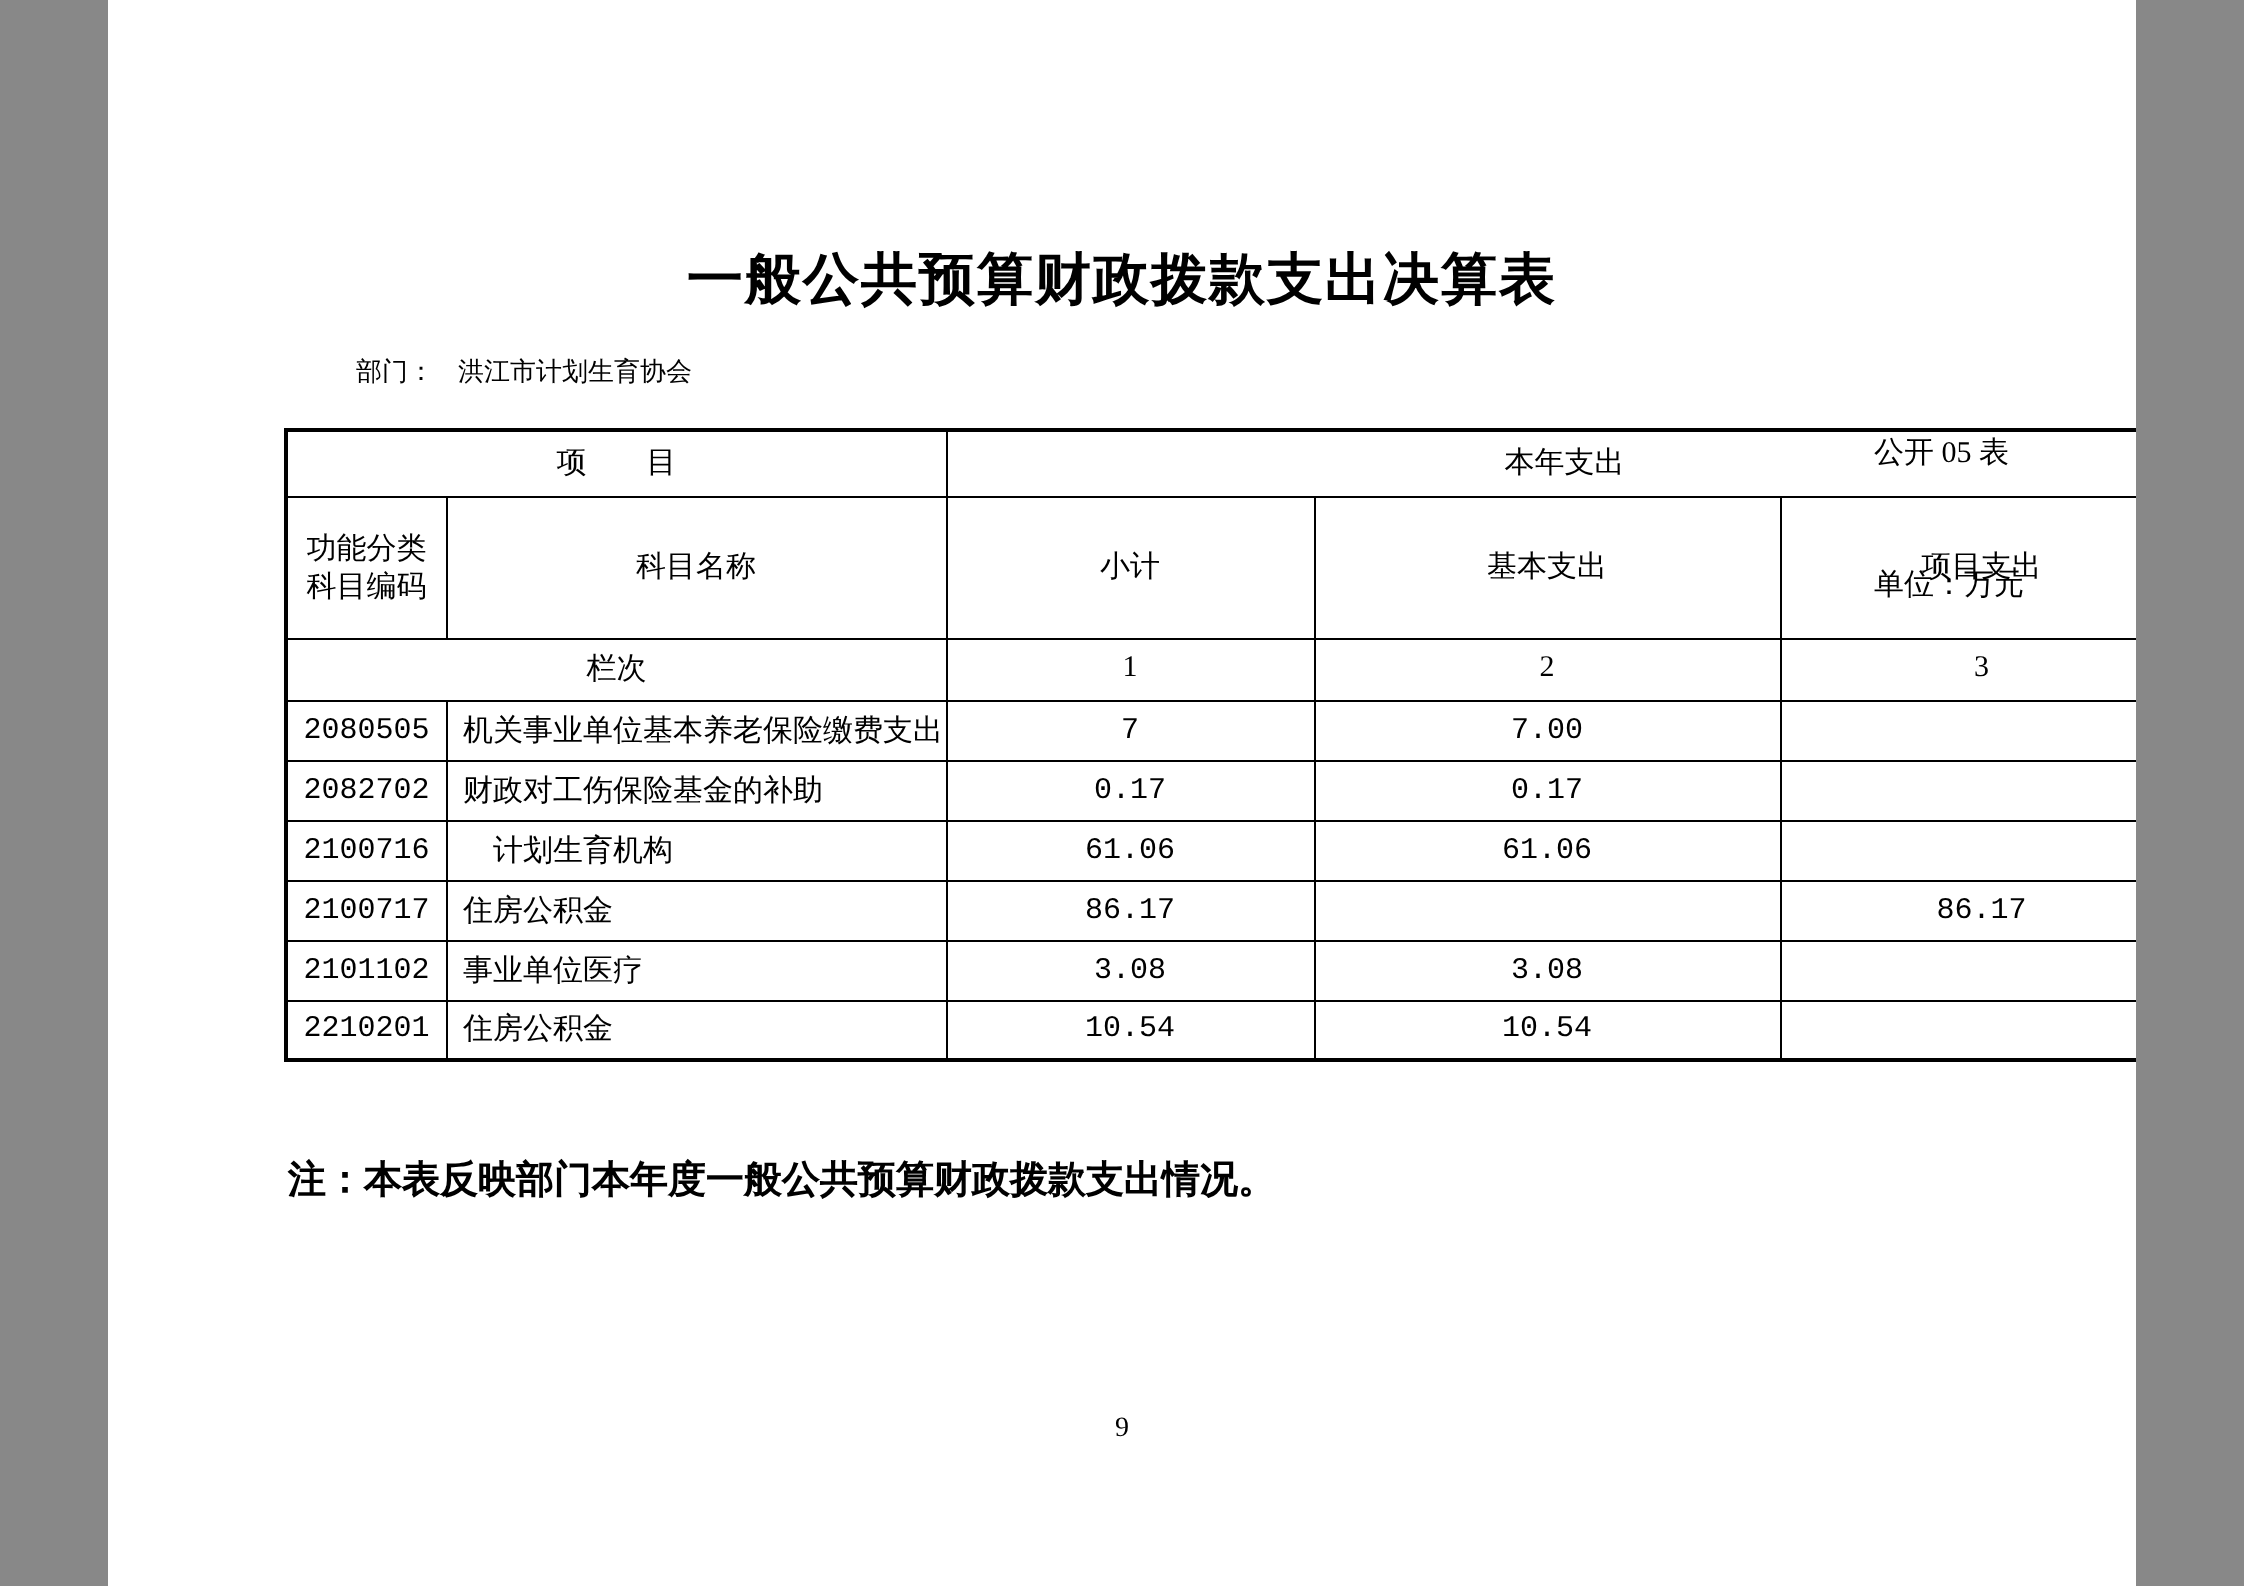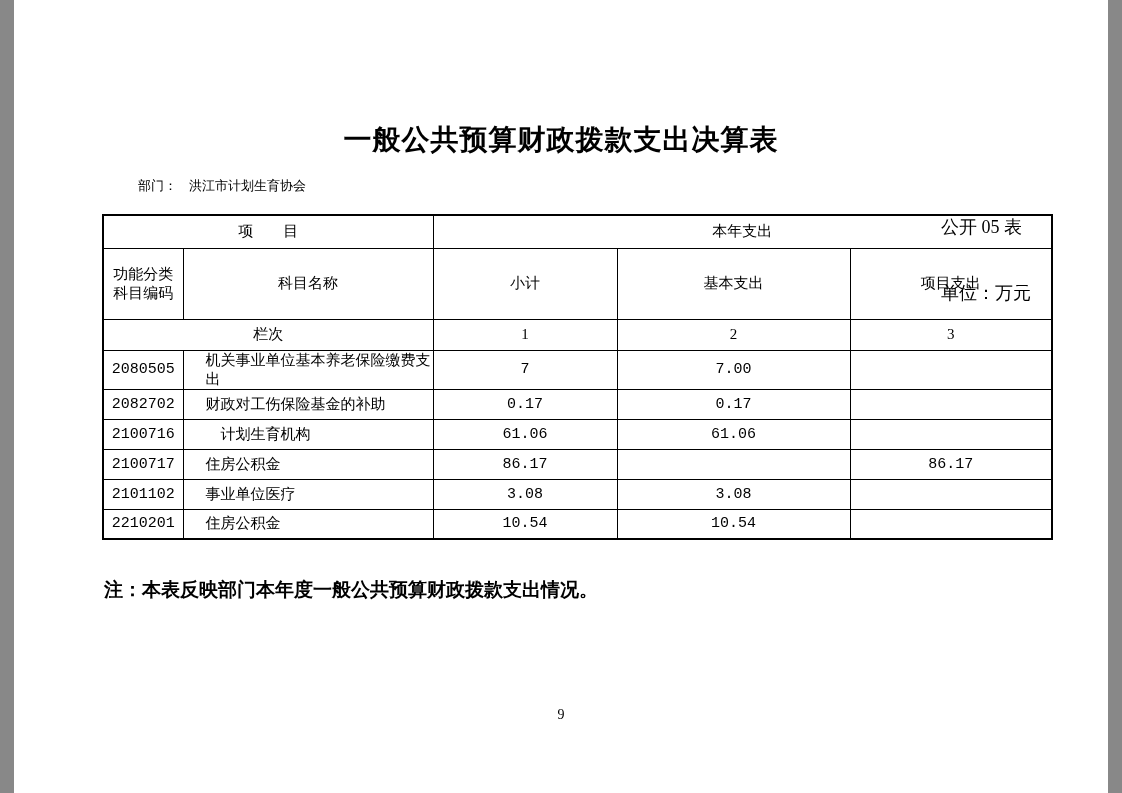--- a/index.html
+++ b/index.html
@@ -1,19 +1,19 @@
 <!DOCTYPE html>
 <html><head>
 <meta charset="utf-8">
 <style>
   * { margin: 0; padding: 0; box-sizing: border-box; }
   html, body { background: #888; }
   .page {
     position: relative;
-    width: 1094px;
+    width: 1014px;
     height: 793px;
     margin: 0 auto;
     background: #ffffff;
     color: #000000;
     font-family: "Liberation Serif", "DejaVu Serif", serif;
     overflow: hidden;
   }
   .title {
     position: absolute;
     top: 121px;
@@ -28,23 +28,23 @@
   .dept-line {
     position: absolute;
     left: 124px;
     top: 177px;
     font-size: 13px;
     white-space: pre;
   }
   .dept-value { margin-left: 12px; }
   .meta-right {
     position: absolute;
-    left: 927px;
+    left: 883px;
     top: 172px;
-    font-size: 18px;
+    font-size: 15px;
     line-height: 22px;
     white-space: pre;
   }
   table.tbl {
     position: absolute;
     left: 88px;
     top: 214px;
     width: 949px;
     border-collapse: collapse;
     table-layout: fixed;
@@ -59,21 +59,21 @@
     white-space: pre-wrap;
     overflow: hidden;
   }
   table.tbl td.hdr {
     font-family: "Liberation Sans", "DejaVu Sans", sans-serif;
     font-weight: normal;
     white-space: pre-line;
   }
   table.tbl td.name {
     text-align: left;
-    padding-left: 22px;
+    padding-left: 8px;
   }
   tr.r-hd1   { height: 33px; }
   tr.r-hd2   { height: 71px; }
   tr.r-lanci { height: 31px; }
   tr.r-total { height: 34px; }
   tr.r-data  { height: 30px; font-family: Liberation Mono, monospace; }
   .note {
     position: absolute;
     left: 90px;
     top: 577px;

